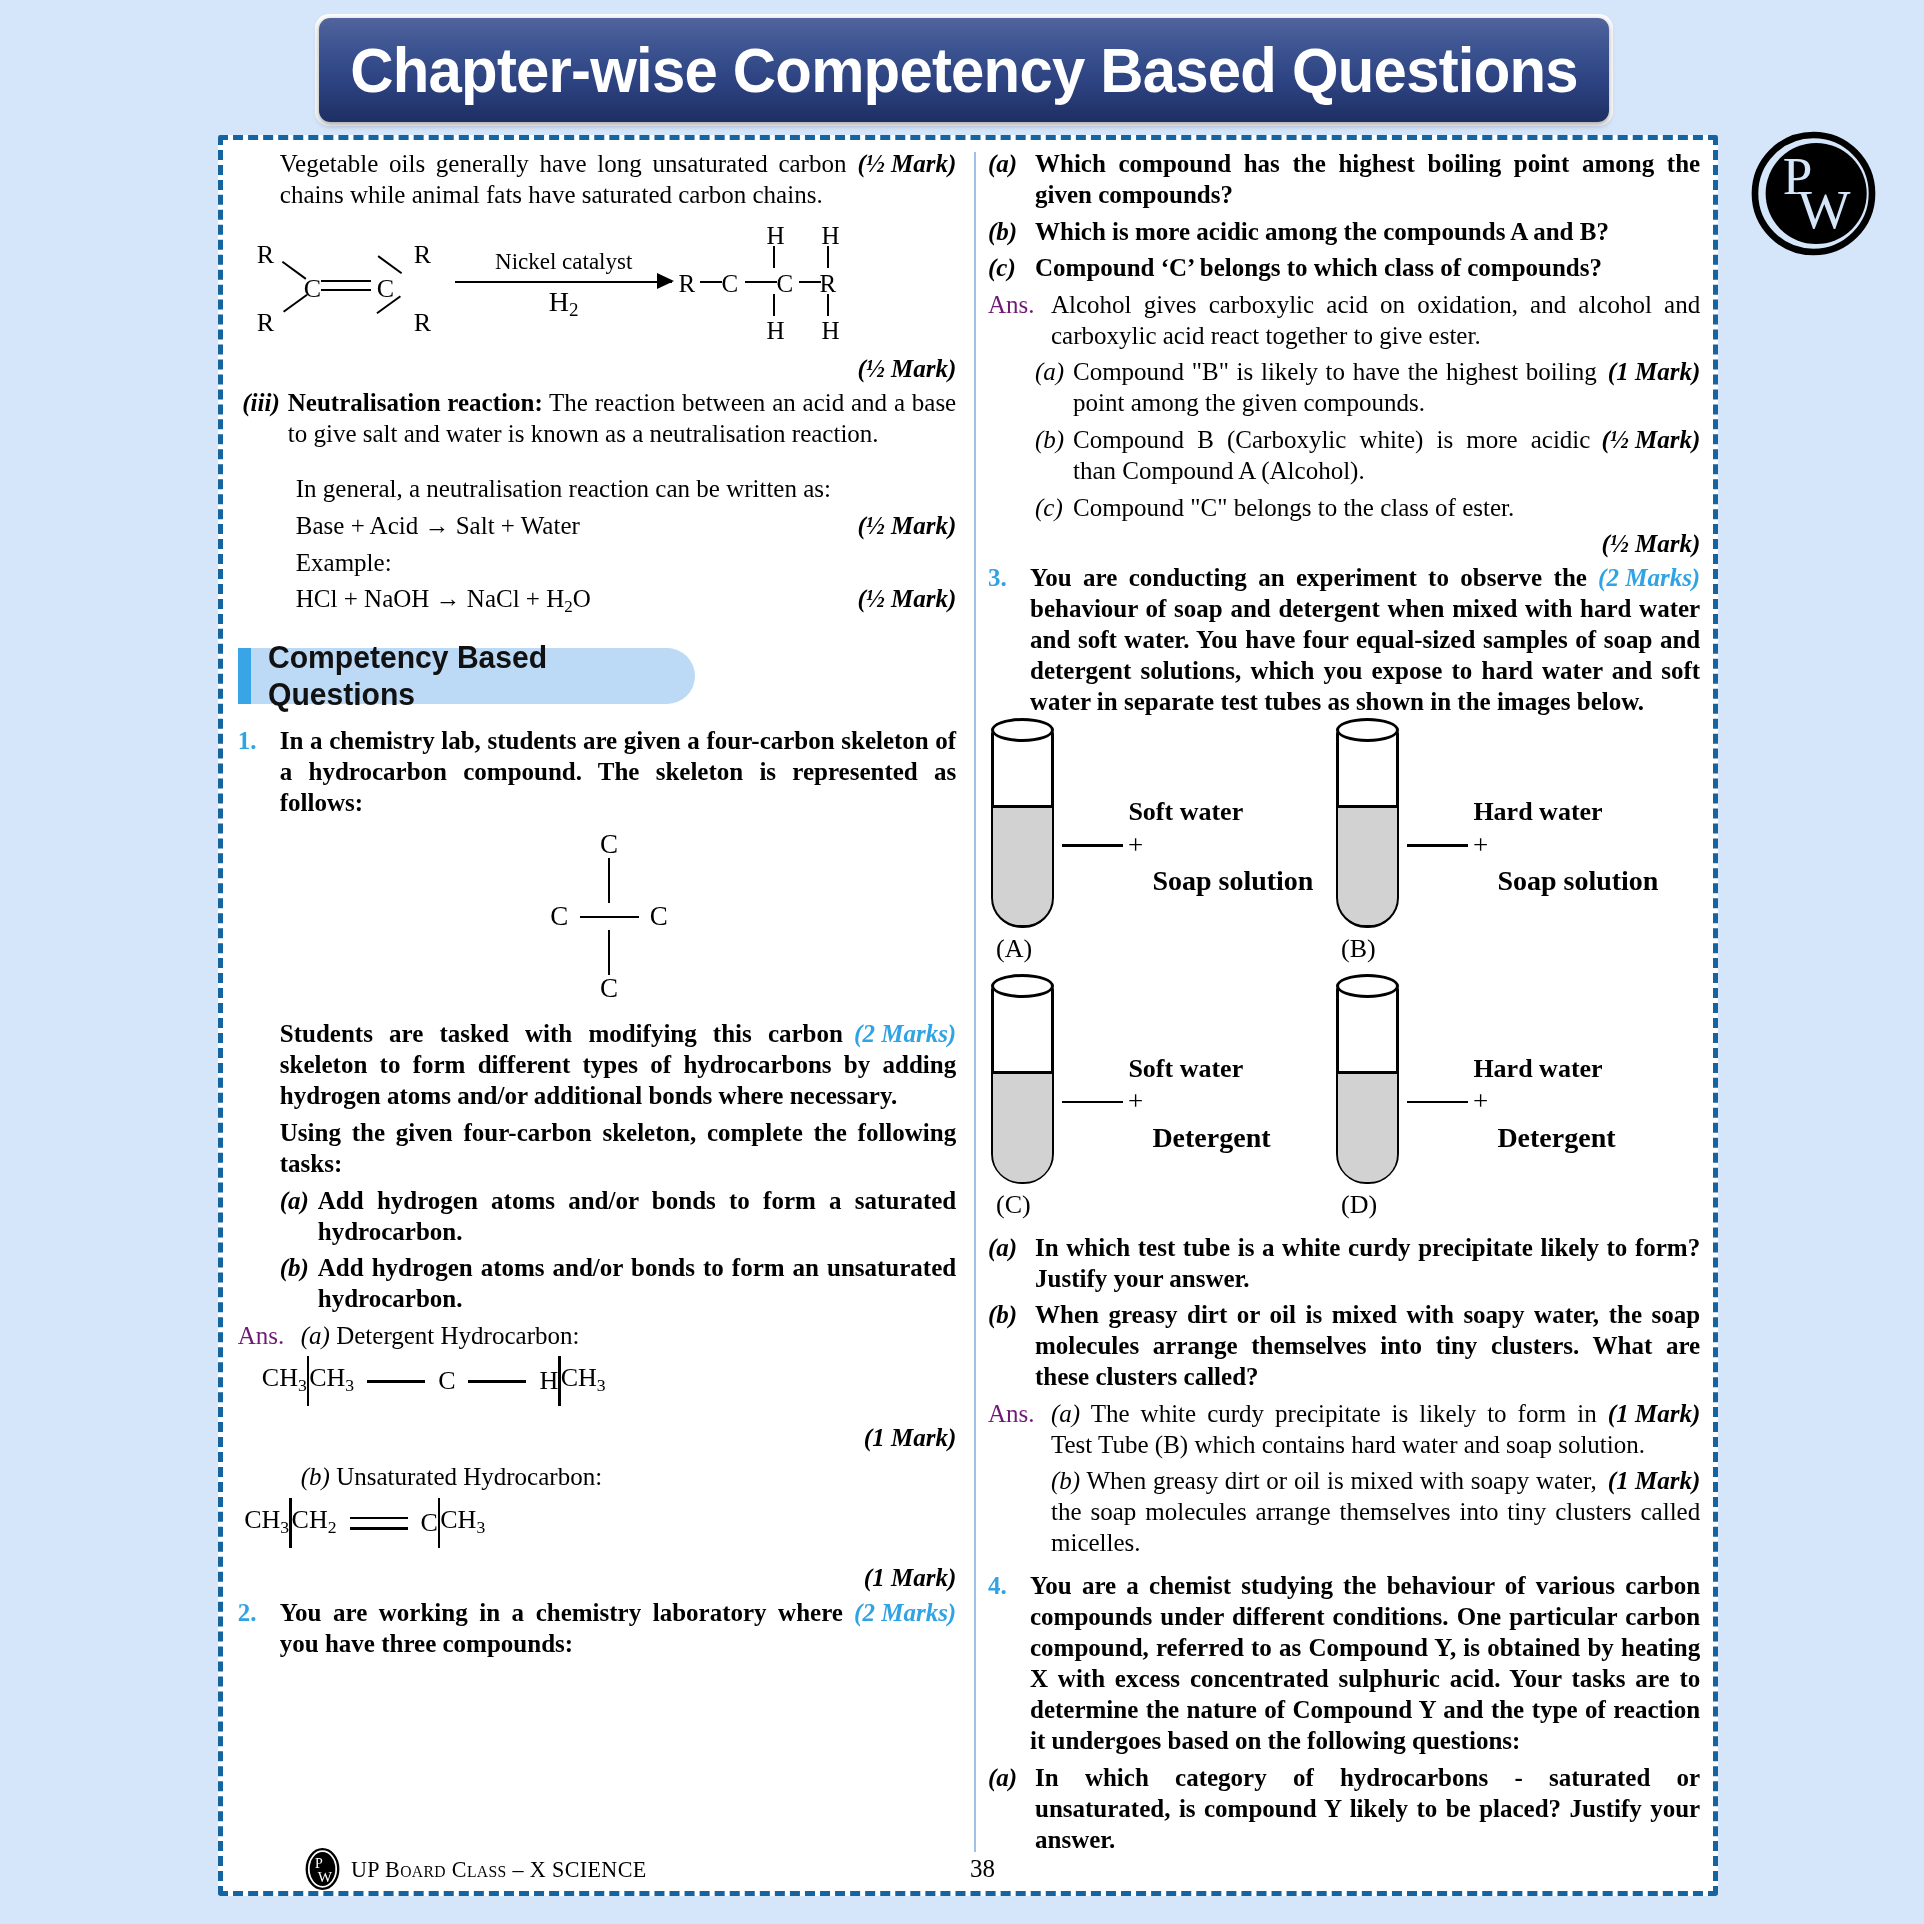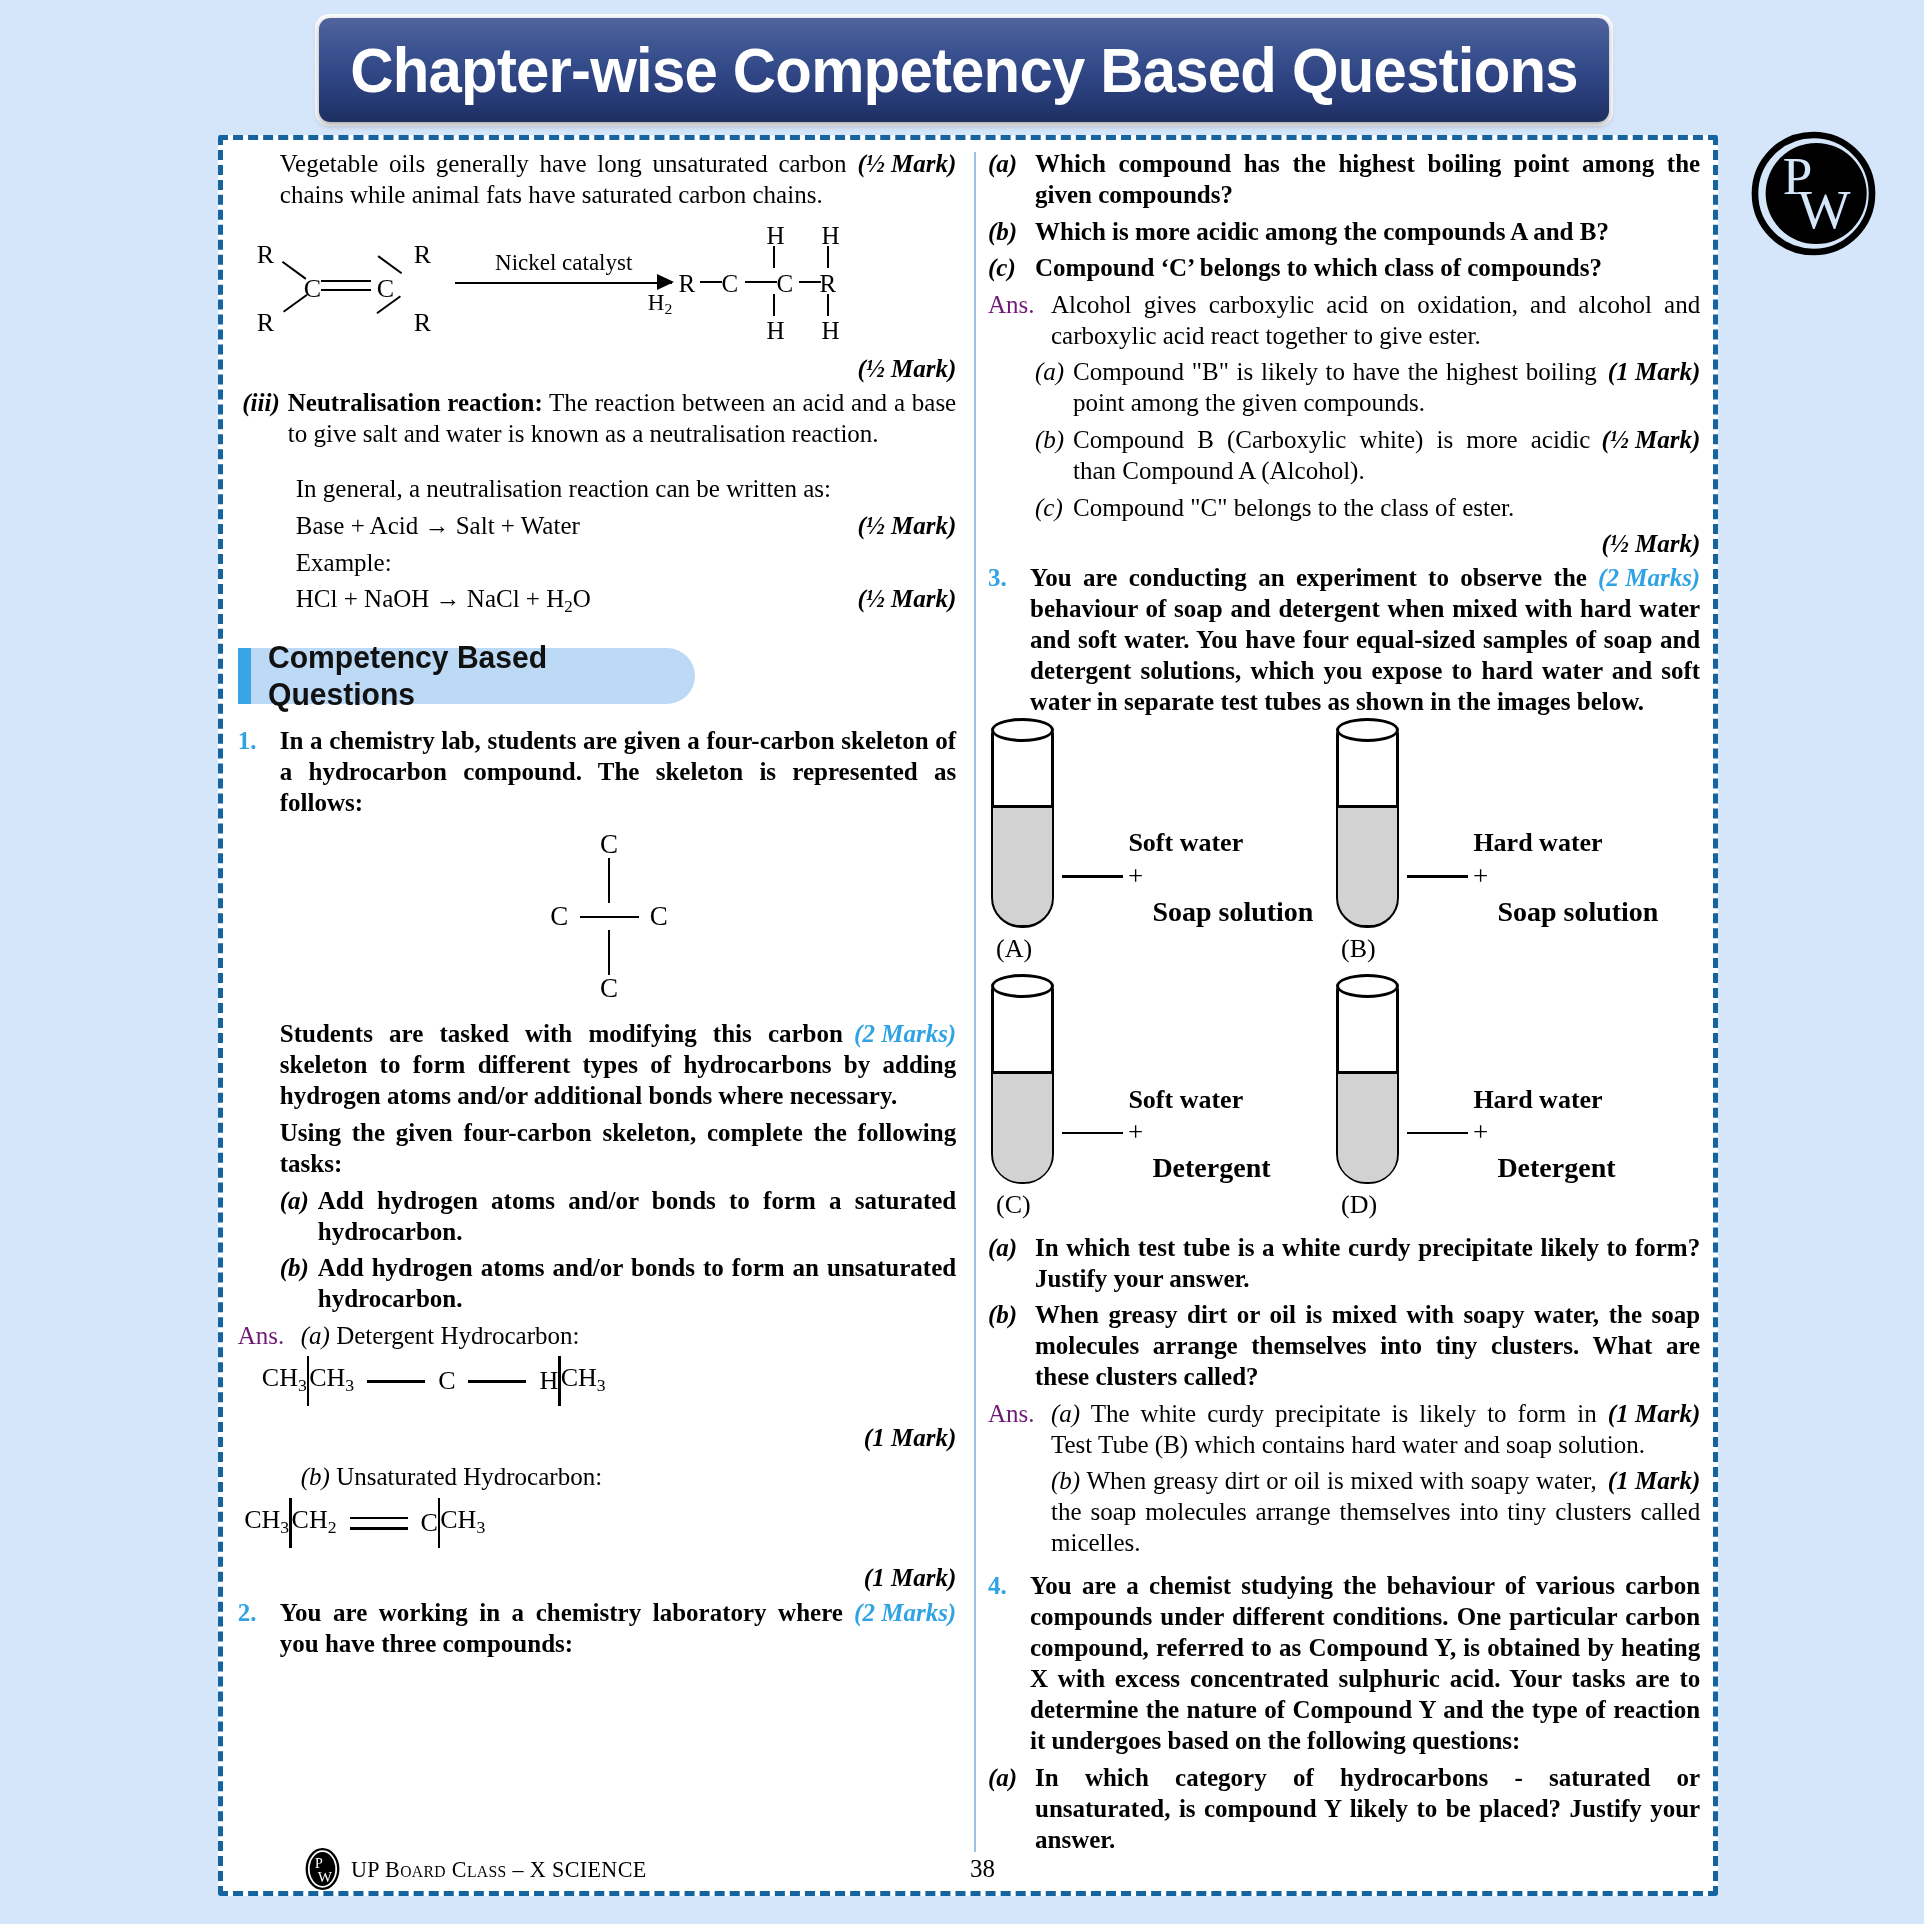--- a/index.html
+++ b/index.html
@@ -227,31 +227,31 @@
     margin: 5.6px 0;
   }
   .arrowbox .arrow::after {
     content:"";
     position:absolute;
     right:-1.6px; top:-7.2px;
     border-left: 17.6px solid #000;
     border-top: 8px solid transparent;
     border-bottom: 8px solid transparent;
   }
-  .arrowbox .bot { font-size: 23px; line-height: 26.5px; text-align: right; }
+  .arrowbox .bot { font-size: 28px; line-height: 26.5px; }
 
   .product { position:relative; width: 241px; height: 128px; font-size:25px; }
   .product span { position:absolute; }
   .product .hb { position:absolute; height:2.4px; background:#000; }
   .product .vb { position:absolute; width:2.4px; background:#000; }
 
   
   .tubes-row { display:flex; margin: 11.2px 0 4.8px 3.2px; }
   .tube-unit { display:flex; flex-direction:column; width: 345px; }
-  .tube-main { display:flex; align-items:flex-end; }
+  .tube-main { display:flex; align-items:center; }
   .tube {
     position: relative;
     width: 63px;
     height: 199px;
     border: 3.2px solid #000;
     border-top: 3.2px solid #000;
     border-radius: 4.8px 4.8px 30.5px 30.5px;
     background: #fff;
   }
   .tube .ellipse-top {

